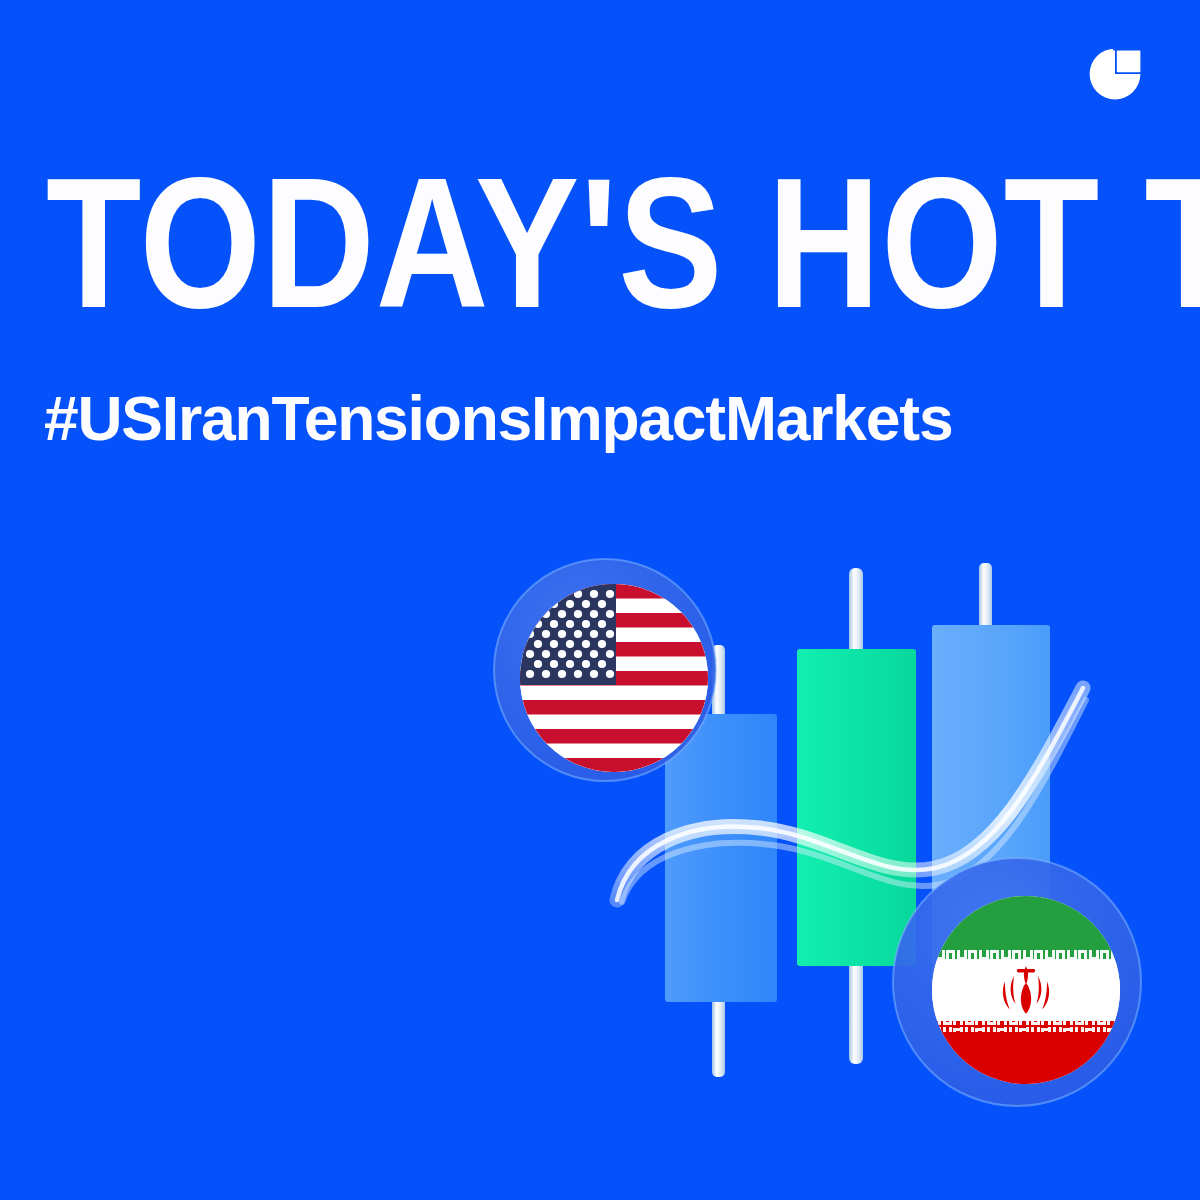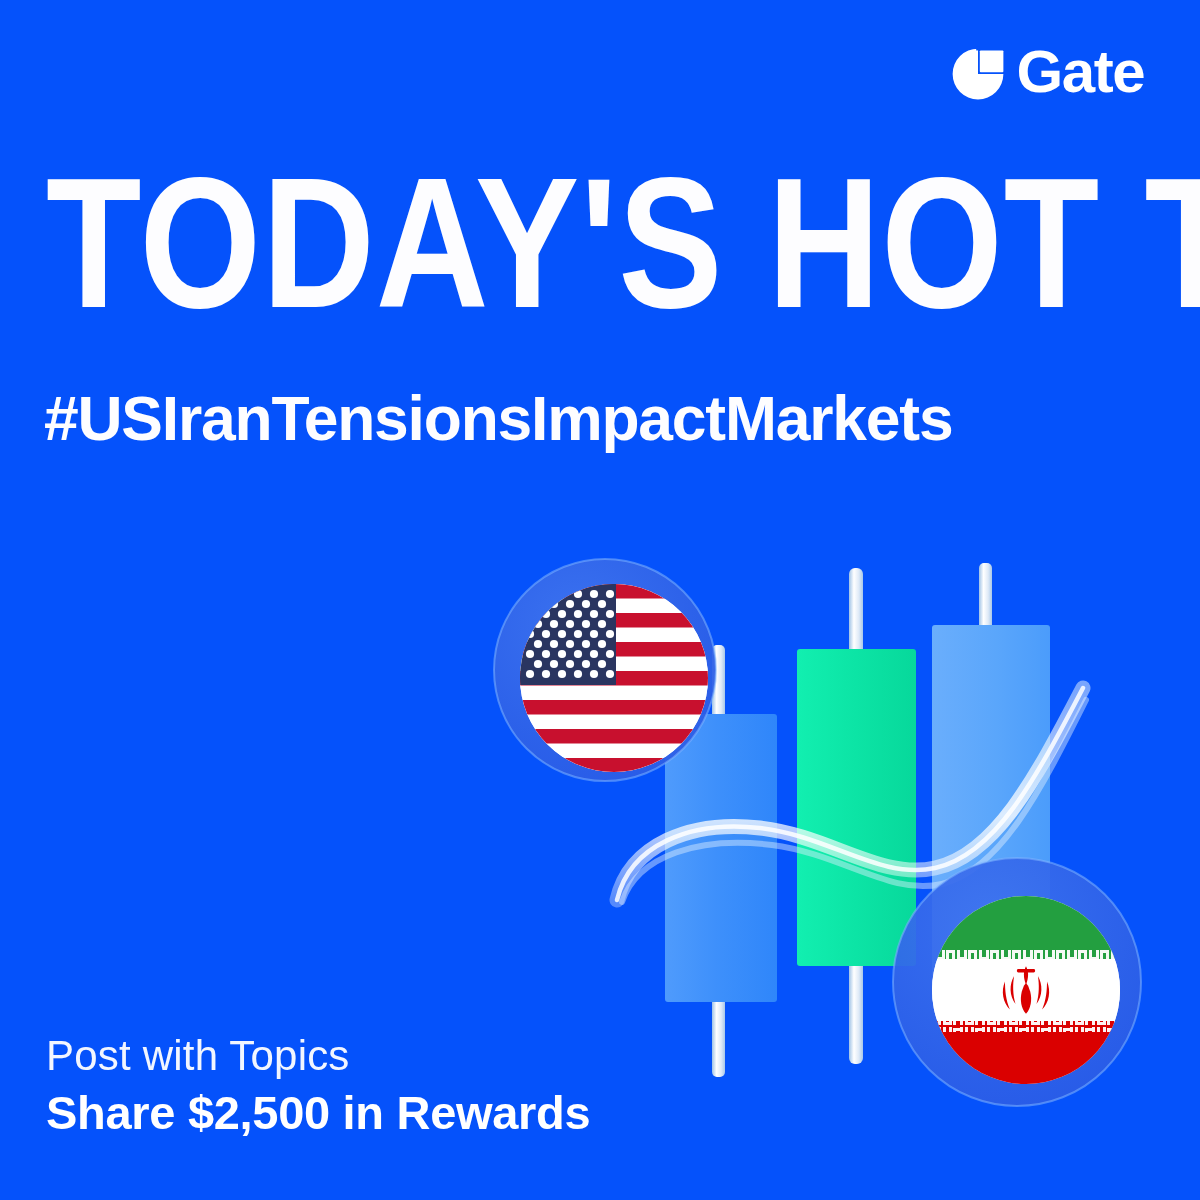--- a/index.html
+++ b/index.html
@@ -287,25 +287,20 @@
       </g>
     </svg>
   </div>
 
   <div id="brand">
     <svg class="mark" viewBox="0 0 64 64">
       <path d="M32 4 A28 28 0 1 0 60 32 L32 32 Z" fill="#ffffff"></path>
       <rect x="34" y="6" width="26" height="24" rx="1" fill="#ffffff"></rect>
       <rect x="30" y="2" width="4" height="4" fill="#0552fb"></rect>
     </svg>
-    <span class="wordmark">Gate</span>
   </div>
 
   <div id="headline">TODAY'S HOT TOPIC</div>
 
   <div id="hashtag">#USIranTensionsImpactMarkets</div>
 
-  <div id="cta">
-    <div class="cta-line1">Post with Topics</div>
-    <div class="cta-line2">Share $2,500 in Rewards</div>
-  </div>
 
 </div>
 
 </body></html>

